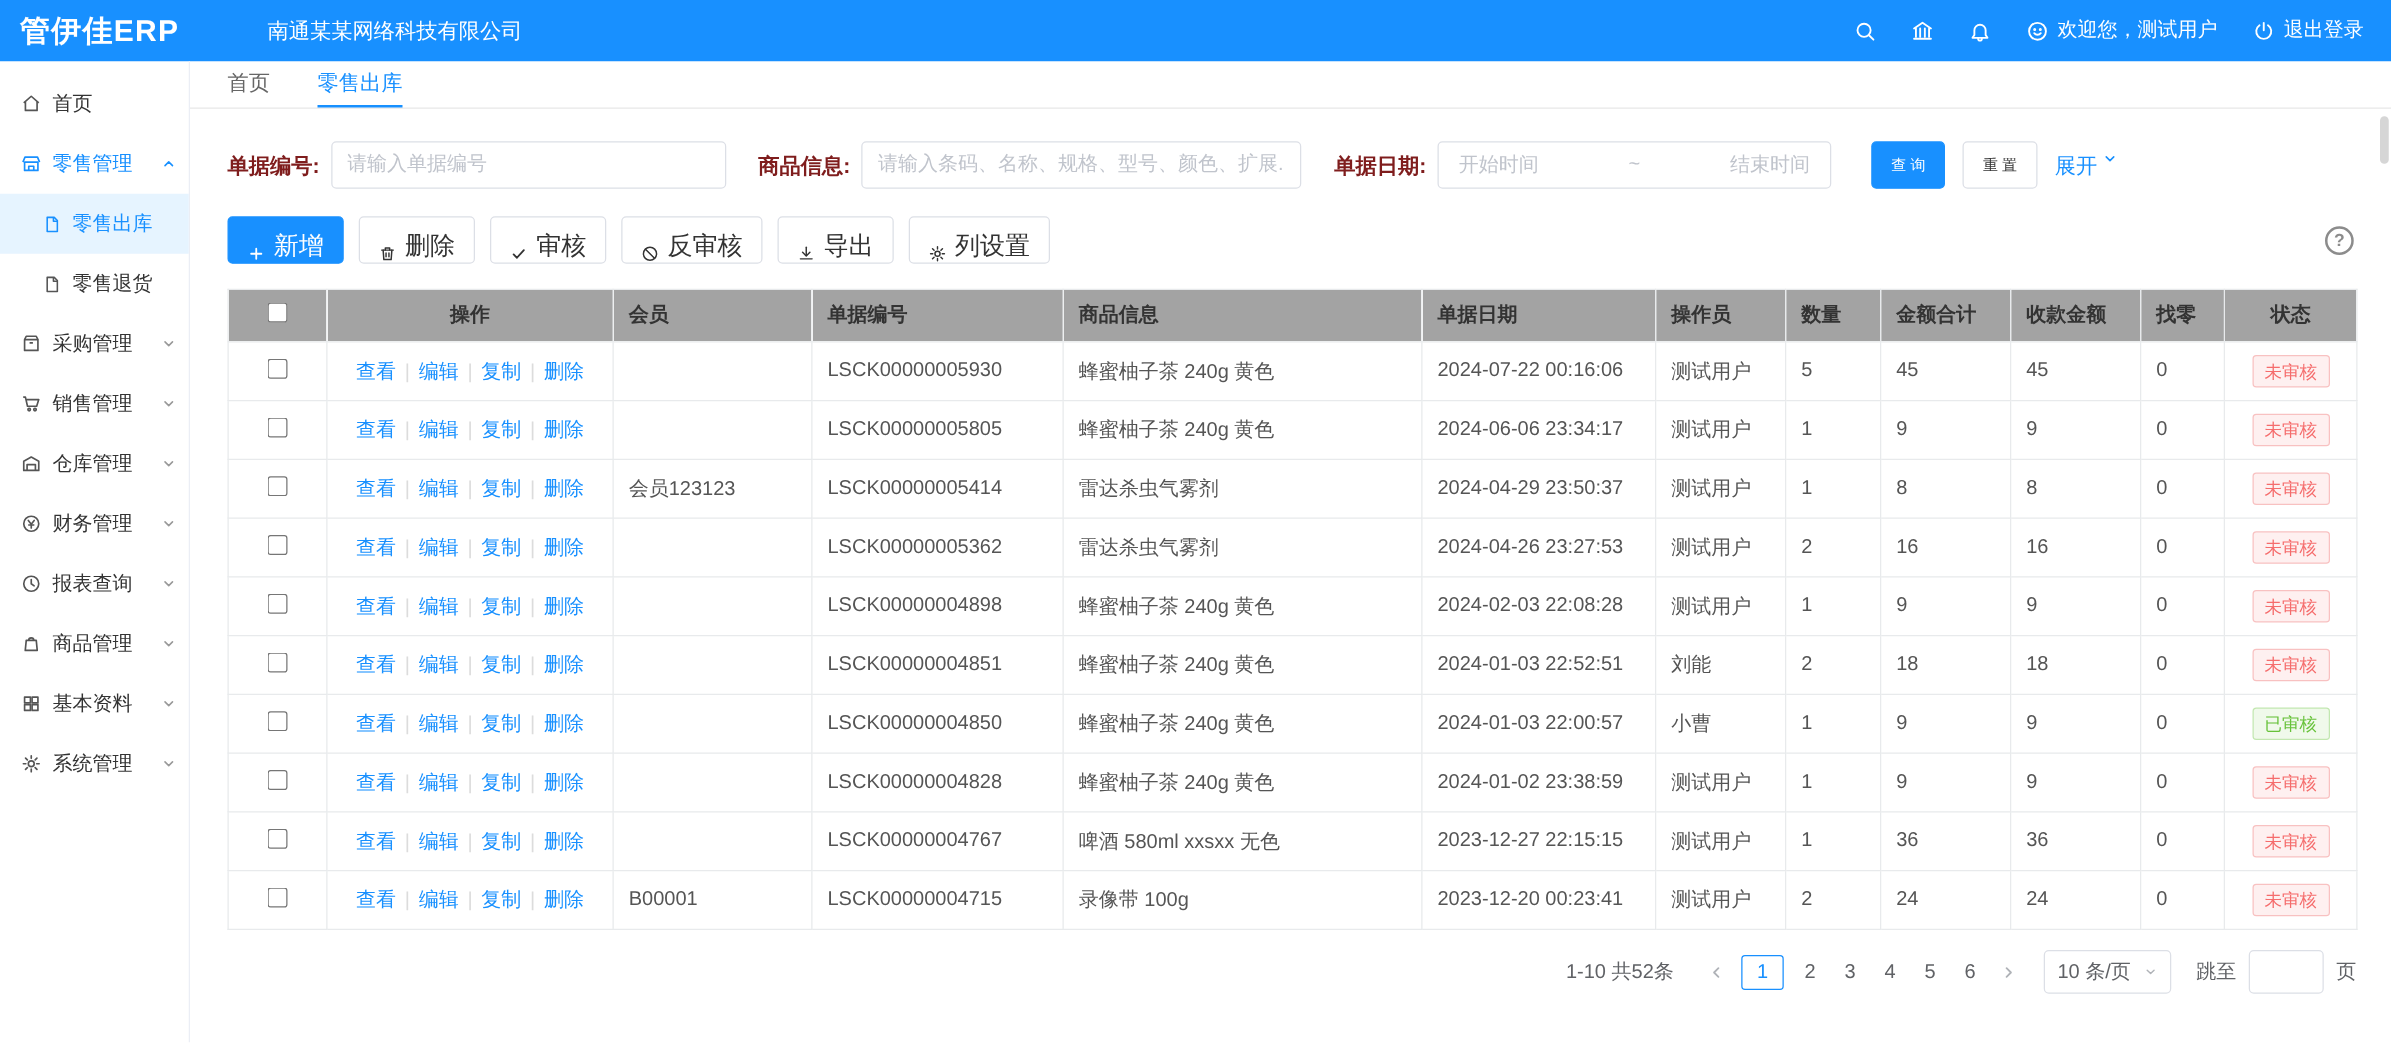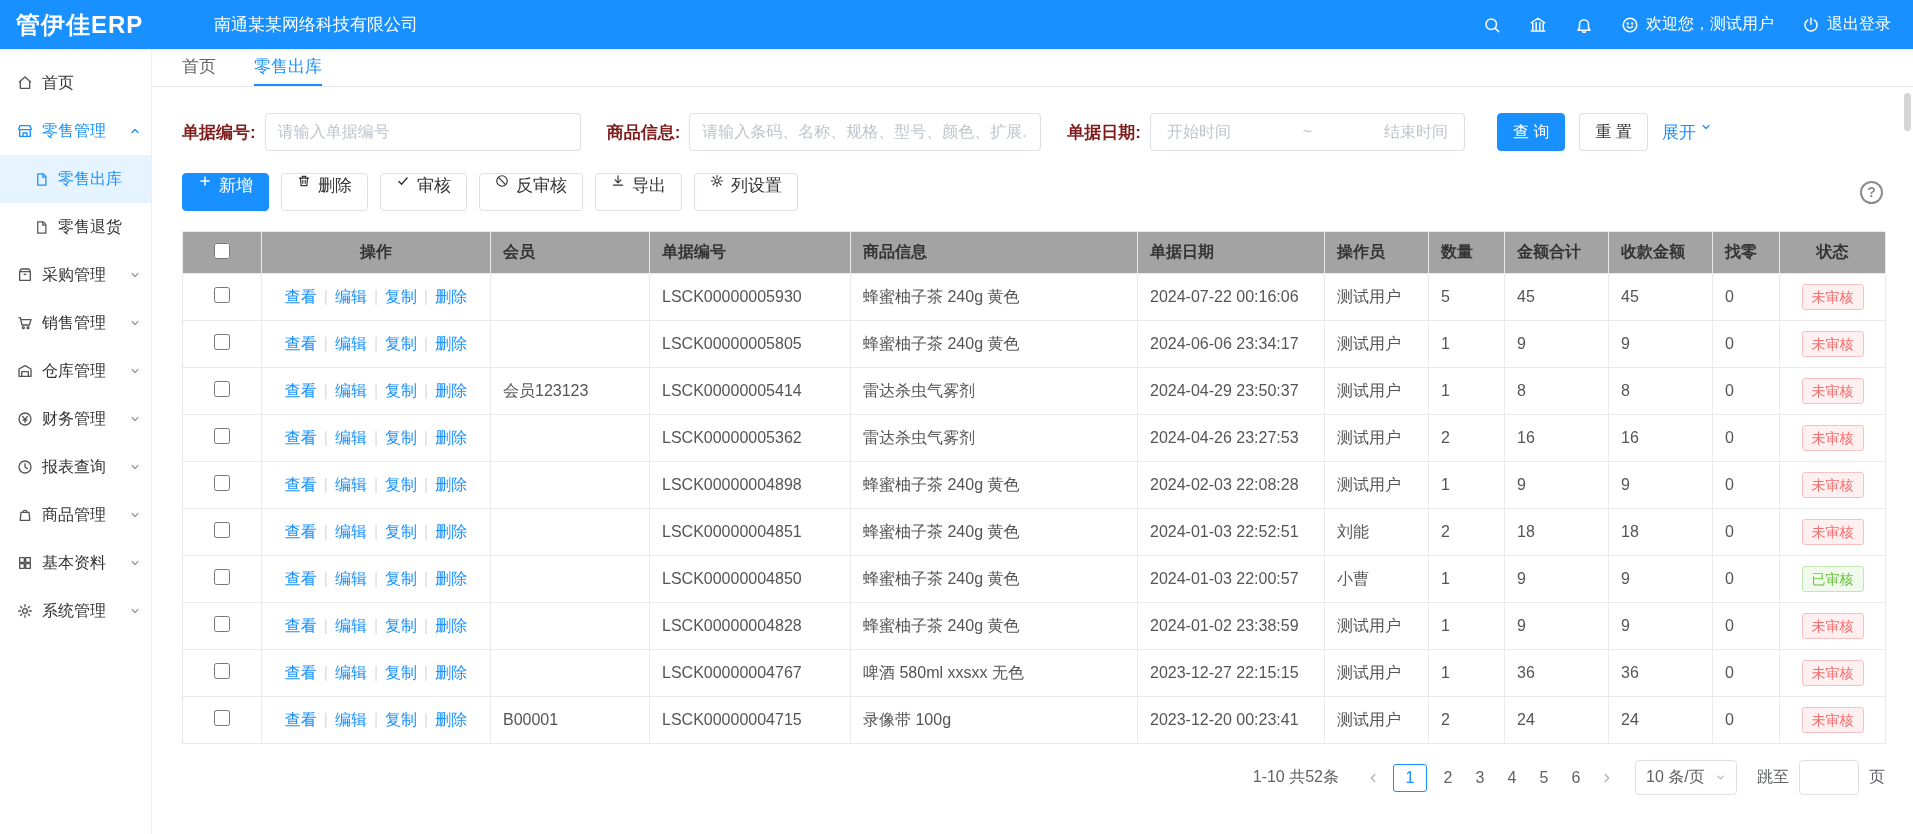--- a/index.html
+++ b/index.html
@@ -42,26 +42,26 @@
   
   .content { padding: 0 30px; }
 
   .filter-row { display: flex; align-items: center; margin-top: 26px; font-size: 17px; }
   .filter-label { font-weight: bold; color: #7f1d1d; margin-right: 9px; white-space: nowrap; }
   .f-input { height: 38px; border: 1px solid #dcdfe6; border-radius: 4px; padding: 0 12px; font-size: 16px; color: #333; outline: none; font-family: inherit; }
   .f-input::placeholder { color: #c0c4cc; }
   .bill-input { width: 316px; margin-right: 26px; }
   .prod-input { width: 352px; margin-right: 26px; }
   .date-box { width: 315px; height: 38px; border: 1px solid #dcdfe6; border-radius: 4px; display: flex; align-items: center; justify-content: space-between; padding: 0 16px; color: #c0c4cc; margin-right: 32px; font-size: 16px; cursor: text; }
-  .btn { height: 38px; border-radius: 4px; border: 1px solid #dcdfe6; background: #fff; font-size: 16px; padding: 0 15px; cursor: pointer; color: #333; font-family: inherit; white-space: nowrap; }
+  .btn { height: 38px; border-radius: 4px; border: 1px solid #dcdfe6; background: #fff; font-size: 12px; padding: 0 15px; cursor: pointer; color: #333; font-family: inherit; white-space: nowrap; }
   .btn-primary { background: #1890ff; border-color: #1890ff; color: #fff; margin-right: 14px; }
   .expand-link { color: #1890ff; margin-left: 14px; display: inline-flex; align-items: flex-start; gap: 4px; cursor: pointer; white-space: nowrap; }
 
   .toolbar-row { display: flex; align-items: center; gap: 12px; margin-top: 22px; }
-  .tb-btn { height: 38px; display: inline-flex; align-items: flex-start; gap: 7px; padding: 0 15px; border: 1px solid #dcdfe6; border-radius: 4px; background: #fff; font-size: 17px; color: #333; cursor: pointer; font-family: inherit; white-space: nowrap; }
+  .tb-btn { height: 38px; display: inline-flex; align-items: flex-end; gap: 7px; padding: 0 15px; border: 1px solid #dcdfe6; border-radius: 4px; background: #fff; font-size: 20px; color: #333; cursor: pointer; font-family: inherit; white-space: nowrap; }
   .tb-btn svg { display: block; }
   .tb-btn-primary { background: #1890ff; color: #fff; border-color: #1890ff; }
   .help-icon { margin-left: auto; width: 23px; height: 23px; border: 2px solid #8c8c8c; border-radius: 50%; color: #8c8c8c; display: flex; align-items: center; justify-content: center; font-size: 14px; font-weight: bold; cursor: pointer; }
 
   
   .grid { width: 1703px; border-collapse: collapse; table-layout: fixed; margin-top: 20px; font-size: 16px; }
   .grid th, .grid td { border: 1px solid #e8eaec; padding: 0 12px; text-align: left; overflow: hidden; white-space: nowrap; }
   .grid th { height: 42px; font-weight: bold; color: #333; background: #a3a3a3; }
   .grid td { height: 47px; color: #555; }
   .grid .c-check, .grid .h-check { text-align: center; }

